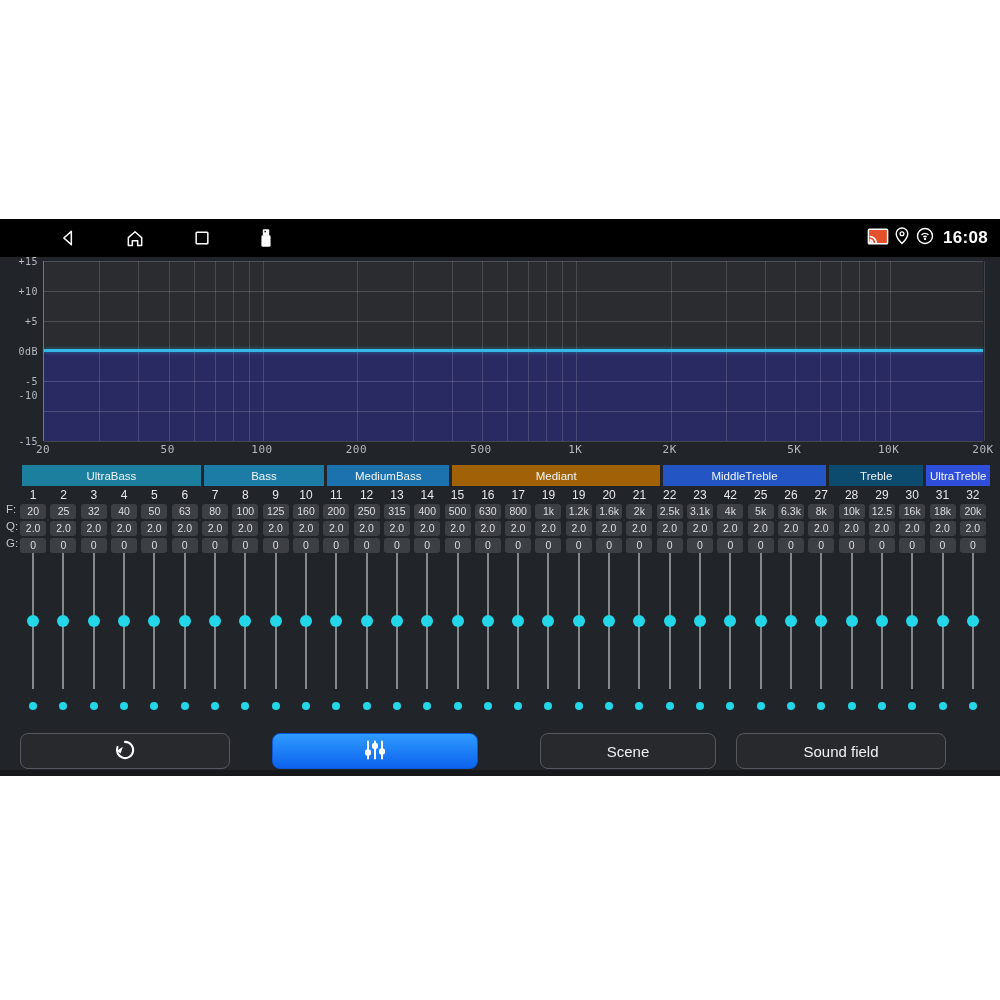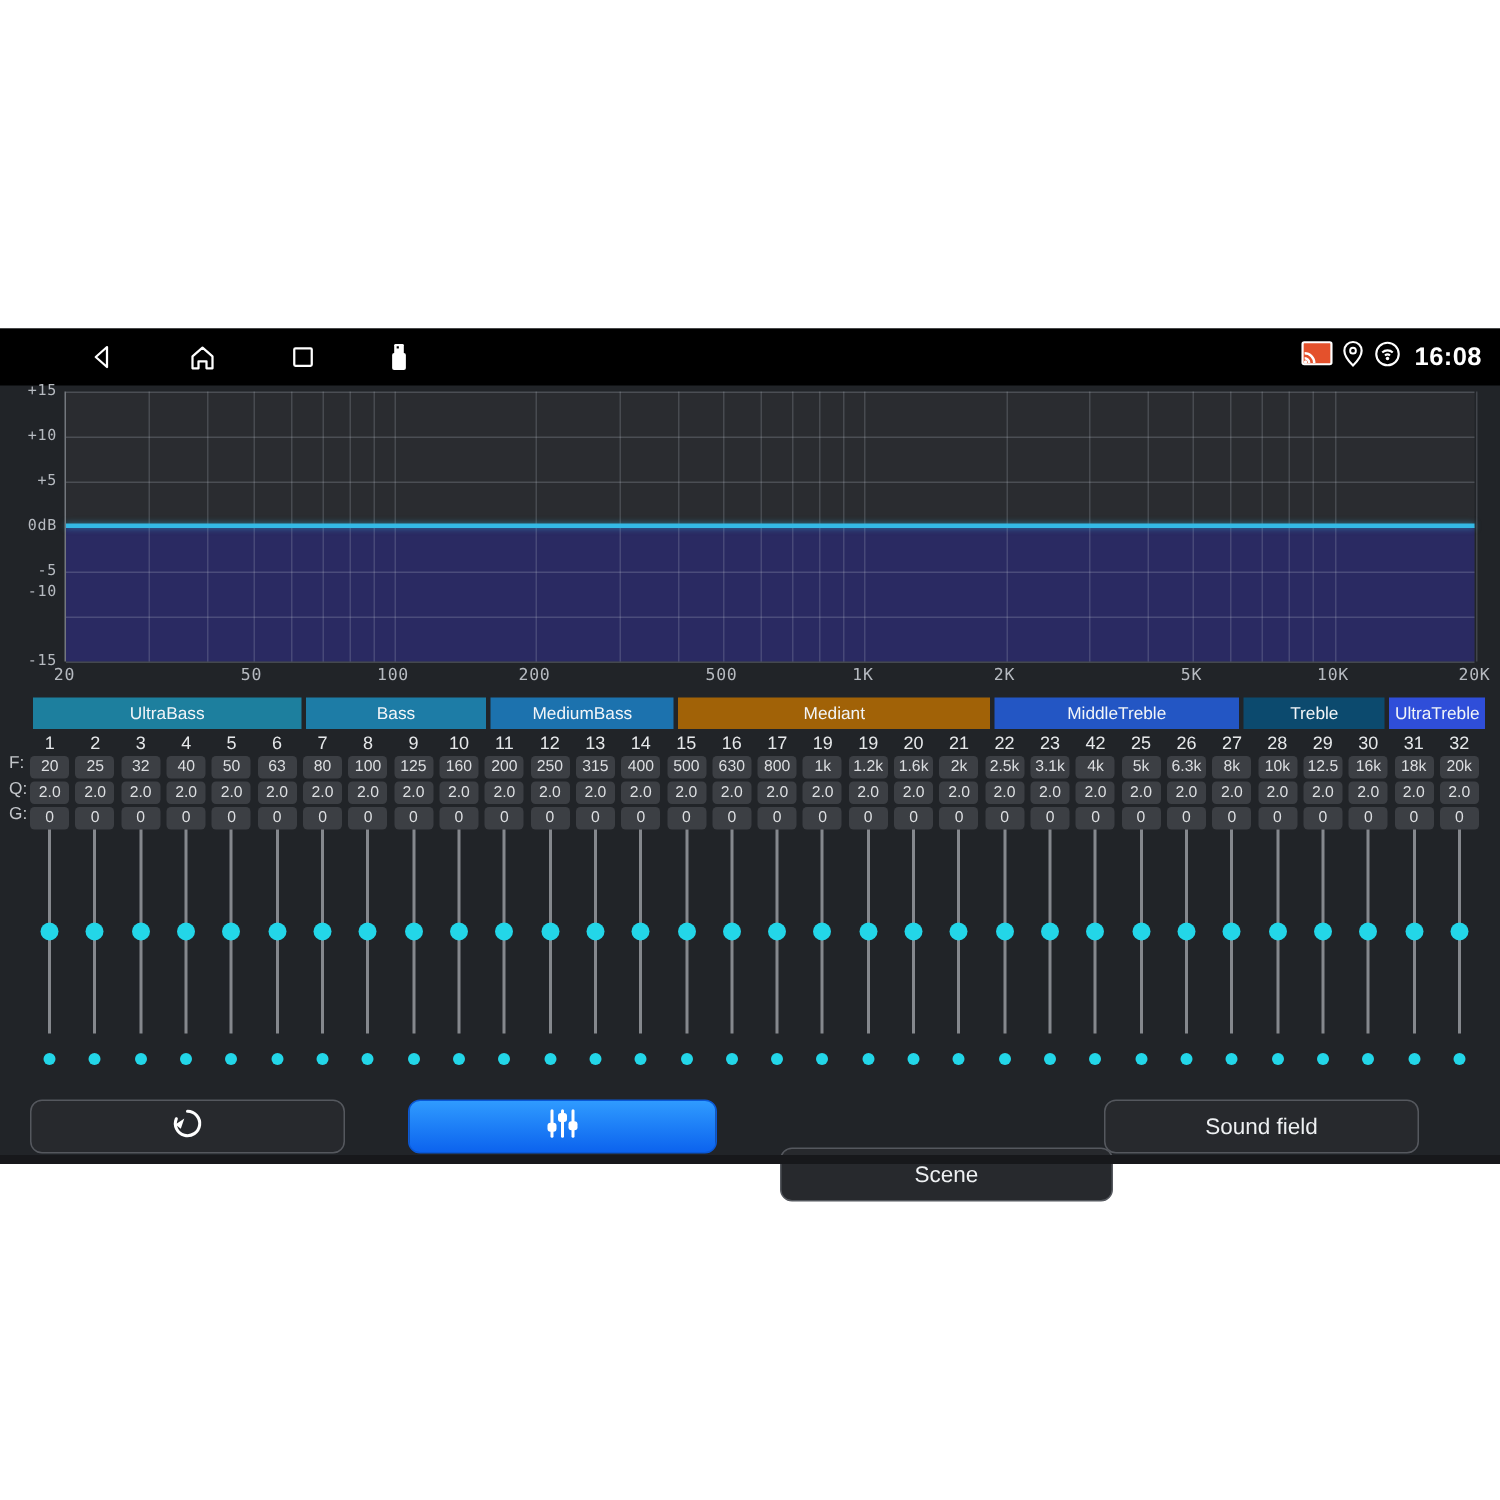--- a/index.html
+++ b/index.html
@@ -842,21 +842,21 @@
             <line x1="7" y1="3.5" x2="7" y2="20.5"></line>
             <line x1="14" y1="3.5" x2="14" y2="20.5"></line>
             <line x1="21" y1="3.5" x2="21" y2="20.5"></line>
           </g>
           <rect x="4" y="11.5" width="6" height="6" rx="2" fill="#fff"></rect>
           <rect x="11" y="5" width="6" height="6" rx="2" fill="#fff"></rect>
           <rect x="18" y="10.5" width="6" height="6" rx="2" fill="#fff"></rect>
         </svg>
       </span>
     </button>
-    <button class="btn" style="left:520px; width:222px;margin-top:32px;">
+    <button class="btn" style="left:540px; width:176px;">
       <span>Scene</span>
     </button>
     <button class="btn" style="left:736px; width:210px;">
       <span>Sound field</span>
     </button>
 
     <div class="bottom-strip"></div>
   </div>
 </div>
 

